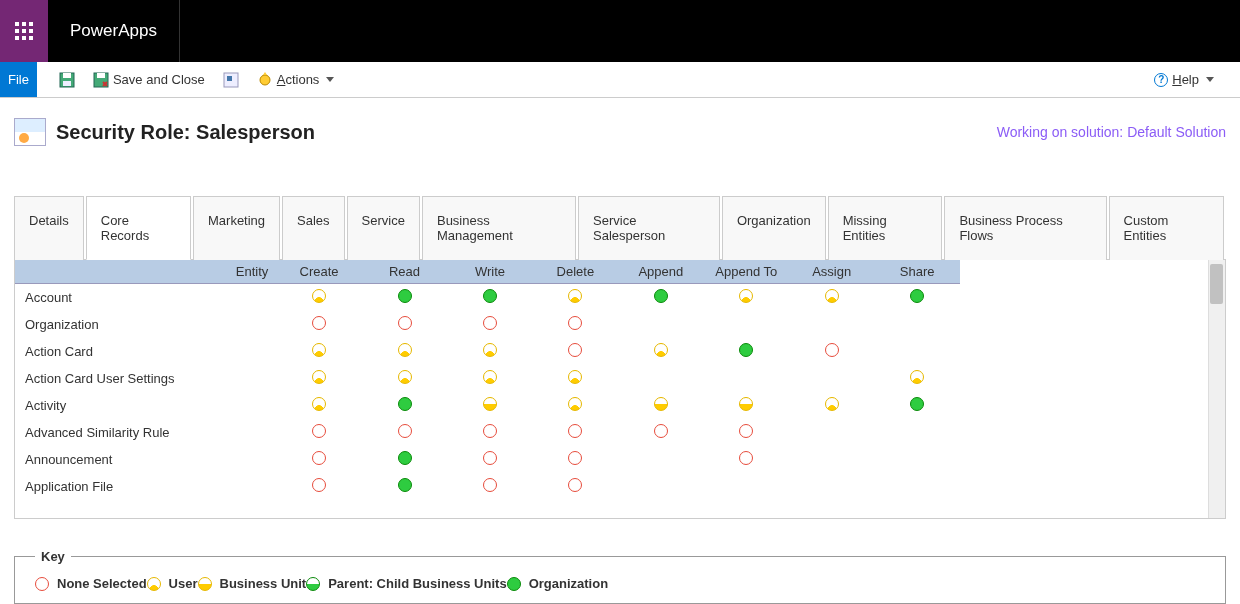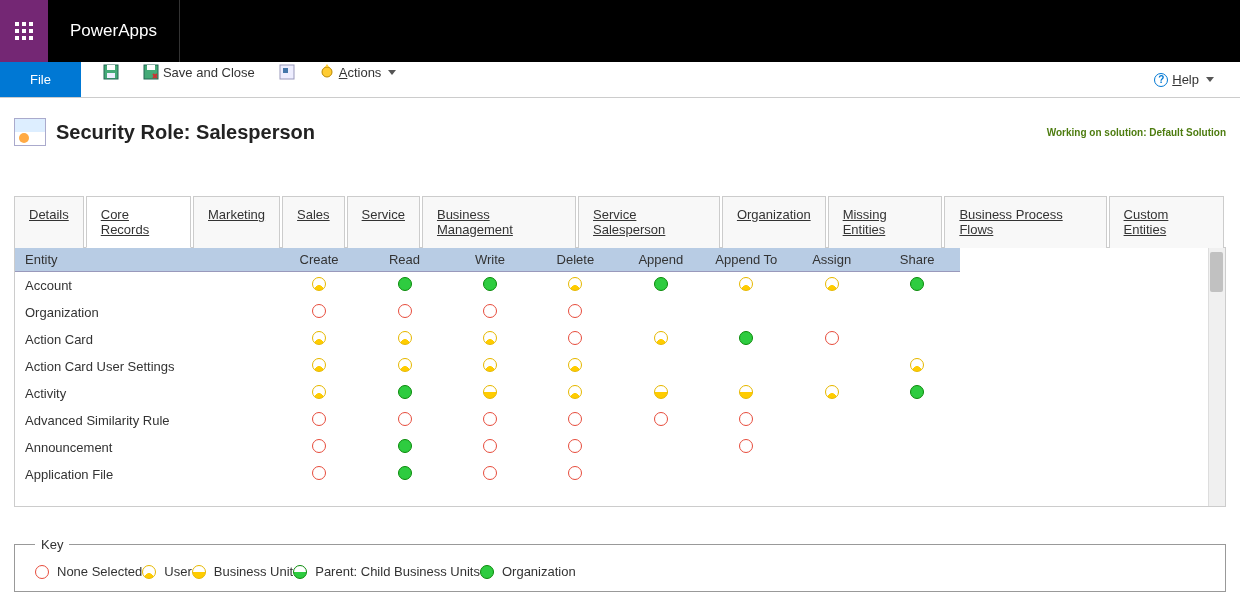--- a/index.html
+++ b/index.html
@@ -6,49 +6,49 @@
 body { font-family: 'Segoe UI', Tahoma, sans-serif; font-size: 13px; color: #333; background: #fff; width: 1240px; }
 
 
 .topbar { display: flex; align-items: stretch; height: 62px; background: #000; }
 .waffle { width: 48px; background: #742774; display: flex; align-items: center; justify-content: center; }
 .waffle svg { width: 18px; height: 18px; }
 .brand { display: flex; align-items: center; padding: 0 22px; color: #fff; font-size: 17px; font-weight: 400; border-right: 1px solid #333; }
 
 
 .toolbar-row { display: flex; align-items: stretch; height: 36px; border-bottom: 1px solid #ccc; }
-.file-btn { background: #0078d4; color: #fff; display: flex; align-items: center; padding: 0 30px; font-size: 13px; }
-.toolbar-items { display: flex; align-items: flex-start; gap: 16px; padding-left: 18px; flex: 1; }
+.file-btn { background: #0078d4; color: #fff; display: flex; align-items: center; padding: 0 8px; font-size: 13px; }
+.toolbar-items { display: flex; align-items: center; gap: 10px; padding-left: 18px; flex: 1; }
 .toolbar-btn { display: flex; align-items: center; gap: 4px; padding: 2px 4px; cursor: pointer; font-size: 13px; }
 .toolbar-btn .underline-letter { text-decoration: underline; }
 .icon-box { width: 16px; height: 16px; display: inline-flex; align-items: center; justify-content: center; }
 .help-area { display: flex; align-items: center; padding-right: 22px; gap: 4px; }
 .help-icon { width: 14px; height: 14px; border-radius: 50%; border: 1px solid #0078d4; color: #0078d4; font-size: 10px; display: flex; align-items: center; justify-content: center; font-weight: bold; }
 
 
 .header-area { display: flex; align-items: center; justify-content: space-between; padding: 20px 14px 10px 14px; }
 .header-left { display: flex; align-items: center; gap: 10px; }
 .role-icon { width: 32px; height: 28px; border: 1px solid #aac; background: linear-gradient(#def 50%, #fff 50%); position: relative; }
 .role-icon::after { content: ''; position: absolute; bottom: 2px; left: 4px; width: 10px; height: 10px; border-radius: 50%; background: #fa4; }
 .page-title { font-size: 20px; font-weight: 700; color: #222; }
-.solution-label { font-size: 10px; font-weight: 700; color: #4d7c0f; }
+.solution-label { font-size: 14px; font-weight: 400; color: #8b5cf6; }
 
 
 .tabs-wrap { padding: 40px 14px 0 14px; }
 .tabs { display: flex; border-bottom: 1px solid #ccc; }
-.tab { padding: 10px 14px; border: 1px solid #ccc; border-bottom: none; margin-right: 2px; margin-bottom: -1px; background: #f8f8f8; font-size: 13px; cursor: pointer; text-decoration: underline; }
+.tab { padding: 16px 14px; border: 1px solid #ccc; border-bottom: none; margin-right: 2px; margin-bottom: -1px; background: #f8f8f8; font-size: 13px; cursor: pointer; }
 .tab.active { background: #fff; border-bottom: 1px solid #fff; }
 
 
 .grid-wrap { border: 1px solid #ccc; border-top: none; position: relative; }
 .grid-scroll { height: 258px; overflow: hidden; position: relative; }
 .scrollbar-track { position: absolute; right: 0; top: 0; width: 17px; height: 100%; background: #f0f0f0; border-left: 1px solid #ddd; }
 .scrollbar-thumb { position: absolute; right: 2px; top: 4px; width: 13px; height: 40px; background: #c1c1c1; border-radius: 2px; }
 .grid-table { width: 945px; border-collapse: collapse; }
-.grid-table th { background: #b8cce4; text-align: left; font-weight: 400; padding: 4px 8px; font-size: 13px; border-bottom: 1px solid #99b; }
+.grid-table th { background: #b8cce4; text-align: right; font-weight: 400; padding: 4px 8px; font-size: 13px; border-bottom: 1px solid #99b; }
 .grid-table th.col-perm { text-align: center; width: 85px; }
 .grid-table th.col-entity { width: 260px; padding-left: 10px; }
 .grid-table td { padding: 5px 8px; font-size: 13px; }
 .grid-table td.col-entity { padding-left: 10px; }
 .grid-table td.col-perm { text-align: center; }
 
 
 .priv { display: inline-block; width: 14px; height: 14px; border-radius: 50%; border: 2px solid; position: relative; cursor: pointer; }
 .priv-none { border-color: #d92; background: #fff; border-color:#e74c3c; border-width:1.5px; }
 .priv-none { border: 1.5px solid #e74c3c; background: #fff; }
@@ -61,21 +61,21 @@
 .priv-user::after { left:25%; right:25%; border-radius: 0 0 7px 7px; height:50%; bottom:0; left:0; right:0; }
 
 .priv-user { background: radial-gradient(circle at 50% 100%, #ffcc00 35%, #fff 36%); border:1.5px solid #e6b800; }
 .priv-user::after { display:none; }
 .priv-bu { background: linear-gradient(#fff 50%, #ffcc00 50%); border:1.5px solid #e6b800; }
 .priv-bu::after { display:none; }
 .priv-parent { border:1.5px solid #0a8a0a; background: linear-gradient(#fff 50%, #2ecc40 50%); }
 .priv-org { border:1.5px solid #0a8a0a; background:#2ecc40; }
 
 
-.key-wrap { margin: 30px 14px 10px 14px; }
+.key-wrap { margin: 30px 14px 10px 14px; font-weight: bold; }
 .key-fieldset { border: 1px solid #999; padding: 12px 20px; }
 .key-fieldset legend { padding: 0 6px; font-size: 13px; }
 .key-items { display: flex; align-items: center; }
 .key-item { display: flex; align-items: center; gap: 8px; font-size: 13px; }
 .caret-down { display:inline-block; width:0; height:0; border-left:4px solid transparent; border-right:4px solid transparent; border-top:5px solid #555; margin-left:3px; vertical-align:middle;}
 </style>
 </head>
 <body>
 
 <div class="topbar">

